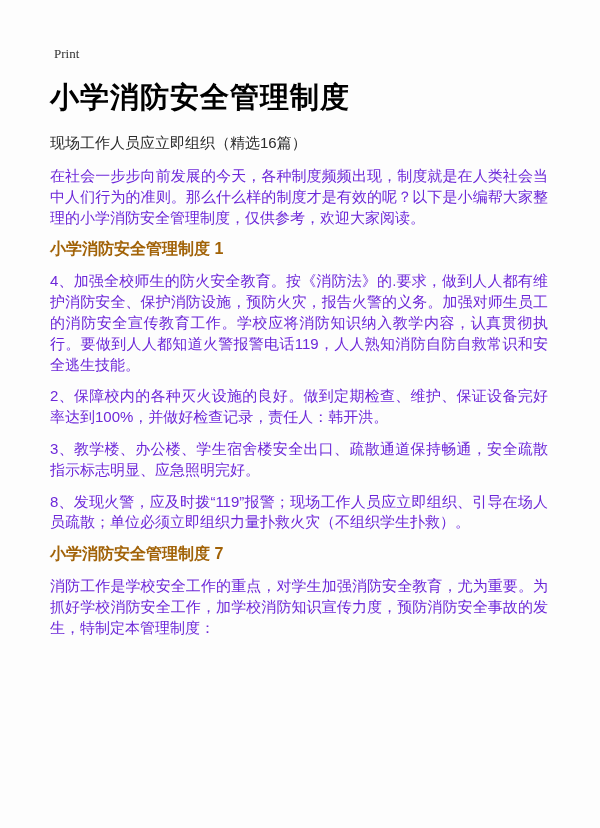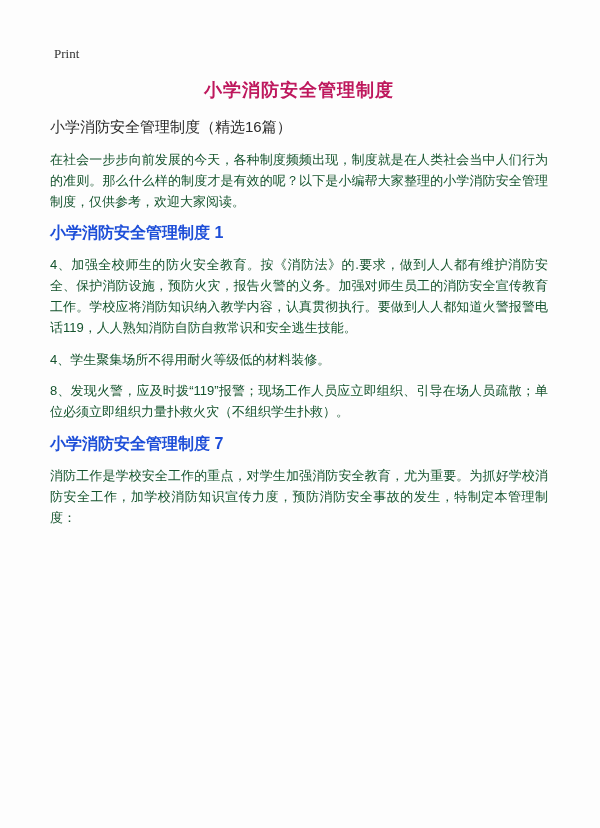--- a/index.html
+++ b/index.html
@@ -22,63 +22,63 @@
     background: #fdfdfd;
   }
   .print-label {
     font-family: "Liberation Serif", "DejaVu Serif", serif;
     font-size: 13px;
     color: #333333;
     margin: 0 0 16px 4px;
     cursor: pointer;
   }
   .doc-title {
-    font-size: 18px;
+    font-size: 29px;
     font-weight: bold;
-    text-align: center;
-    color: #be185d;
+    color: #000000;
     margin: 0 0 16px 0;
     letter-spacing: 1px;
   }
   .subtitle {
     font-size: 15px;
     margin: 0 0 13px 0;
     color: #2b2b2b;
   }
   .body-para {
-    font-size: 13px;
+    font-size: 15px;
     line-height: 20.8px;
     text-align: justify;
     margin: 5px 0 11px 0;
-    color: #14532d;
+    color: #6d28d9;
   }
   .section-heading {
     font-size: 16px;
     font-weight: bold;
     line-height: 20px;
     margin: 5px 0 12px 0;
-    color: #1d4ed8;
+    color: #a16207;
   }
 </style>
 </head>
 <body>
 
 <div class="page">
 
   <div class="print-label">Print</div>
 
   <h1 class="doc-title">小学消防安全管理制度</h1>
 
-  <p class="subtitle">小学消防安全管理制度（精选16篇）</p>
+  <p class="subtitle">现场工作人员应立即组织（精选16篇）</p>
 
   <p class="body-para">在社会一步步向前发展的今天，各种制度频频出现，制度就是在人类社会当中人们行为的准则。那么什么样的制度才是有效的呢？以下是小编帮大家整理的小学消防安全管理制度，仅供参考，欢迎大家阅读。</p>
 
   <h2 class="section-heading">小学消防安全管理制度 1</h2>
 
   <p class="body-para">4、加强全校师生的防火安全教育。按《消防法》的.要求，做到人人都有维护消防安全、保护消防设施，预防火灾，报告火警的义务。加强对师生员工的消防安全宣传教育工作。学校应将消防知识纳入教学内容，认真贯彻执行。要做到人人都知道火警报警电话119，人人熟知消防自防自救常识和安全逃生技能。</p>
-  <p class="body-para">4、学生聚集场所不得用耐火等级低的材料装修。</p>
+  <p class="body-para">2、保障校内的各种灭火设施的良好。做到定期检查、维护、保证设备完好率达到100%，并做好检查记录，责任人：韩开洪。</p>
+  <p class="body-para">3、教学楼、办公楼、学生宿舍楼安全出口、疏散通道保持畅通，安全疏散指示标志明显、应急照明完好。</p>
   <p class="body-para">8、发现火警，应及时拨“119”报警；现场工作人员应立即组织、引导在场人员疏散；单位必须立即组织力量扑救火灾（不组织学生扑救）。</p>
 
   <h2 class="section-heading">小学消防安全管理制度 7</h2>
 
   <p class="body-para">消防工作是学校安全工作的重点，对学生加强消防安全教育，尤为重要。为抓好学校消防安全工作，加学校消防知识宣传力度，预防消防安全事故的发生，特制定本管理制度：</p>
 
 </div>
 
 </body></html>

